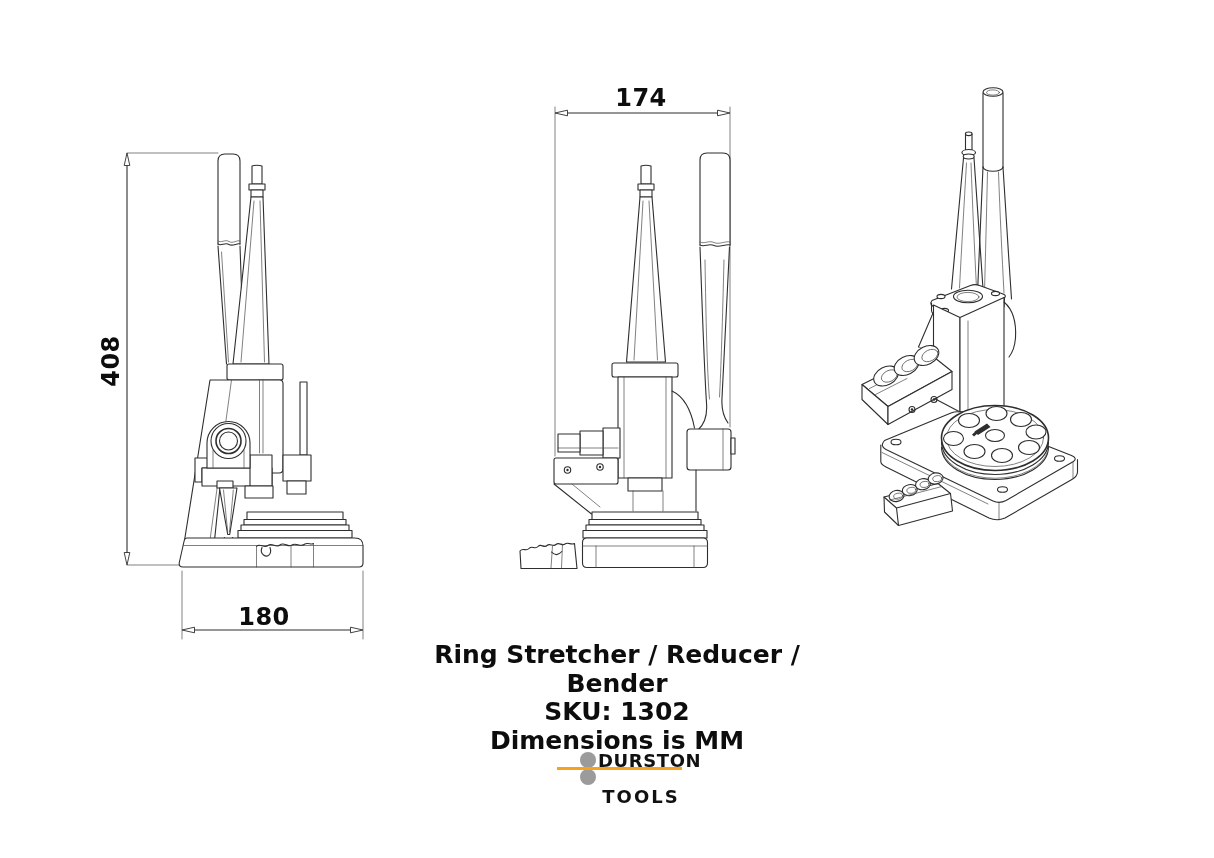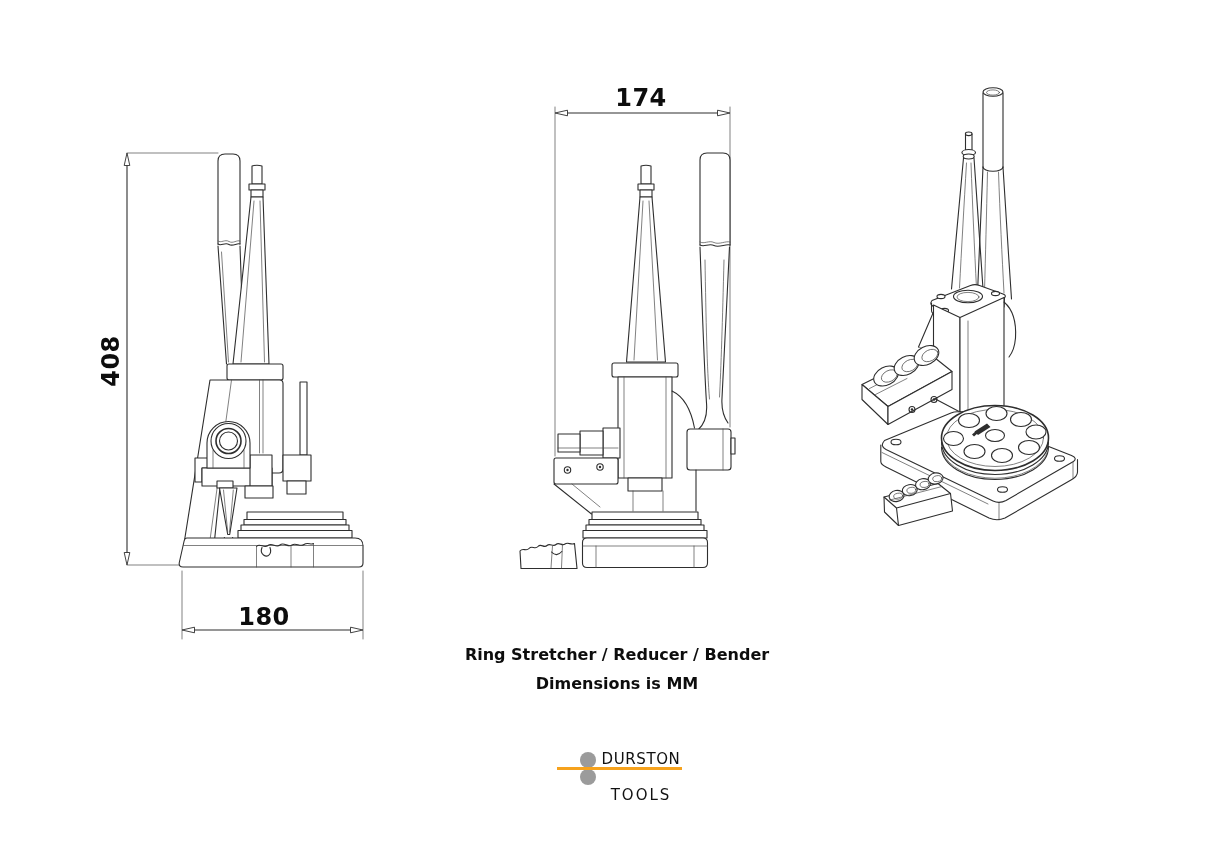--- a/index.html
+++ b/index.html
@@ -7,28 +7,28 @@
           font-family:"DejaVu Sans", sans-serif;}
   svg{position:absolute;left:0;top:0;}
   .ln{fill:none;stroke:#2e2e2e;stroke-width:1.1;stroke-linecap:round;stroke-linejoin:round;}
   .ln2{fill:none;stroke:#2e2e2e;stroke-width:1.6;stroke-linecap:round;stroke-linejoin:round;}
   .lt{fill:none;stroke:#4a4a4a;stroke-width:0.7;stroke-linecap:round;stroke-linejoin:round;}
   .ar{fill:#ffffff;stroke:#2e2e2e;stroke-width:0.9;stroke-linejoin:round;}
   .fd{fill:#2e2e2e;stroke:none;}
   .wf{fill:#ffffff;}
   .dim-text{font-family:"DejaVu Sans",sans-serif;font-weight:bold;font-size:24px;fill:#0d0d0d;letter-spacing:0.5px;}
   .title-block{position:absolute;left:380px;top:641px;width:474px;text-align:center;
-               color:#0d0d0d;font-weight:bold;font-size:16px;line-height:28.5px;letter-spacing:0px;}
+               color:#0d0d0d;font-weight:bold;font-size:25px;line-height:28.5px;letter-spacing:0px;}
   .logo{position:absolute;left:552px;top:748px;width:134px;height:46px;}
   .logo .roller{position:absolute;left:28px;width:16px;height:16px;border-radius:50%;background:#9B9B9B;}
   .logo .roller.top{top:3.5px;}
   .logo .roller.bottom{top:20.5px;}
   .logo .bar{position:absolute;left:5px;top:18.5px;width:125px;height:3px;background:#F6A21D;}
   .logo .brand{position:absolute;left:46px;width:86px;text-align:center;color:#111;
-               font-weight:normal;font-size:15px;letter-spacing:0.6px;}
+               font-weight:bold;font-size:18px;letter-spacing:0.6px;}
   .logo .brand.top{top:2px;}
   .logo .brand.bottom{top:38px;letter-spacing:2px;}
 </style>
 </head>
 <body>
 
 <div class="canvas">
 
 <svg width="1214" height="858" viewBox="0 0 1214 858">
 
@@ -315,20 +315,21 @@
         <ellipse class="lt" cx="938.5" cy="482.5" rx="4.5" ry="3"></ellipse>
       </g>
       <path class="ln" d="M884,497 L896.5,508 L950.5,493.5 M896.5,508 L898.5,525.5"></path>
       <path class="lt" d="M890,500 L942,486.5"></path>
     </g>
   </g>
 </svg>
 
   <div class="title-block">
     <div>Ring Stretcher / Reducer / Bender</div>
+    <div>SKU: 1302</div>
     <div>Dimensions is MM</div>
   </div>
 
   <div class="logo">
     <div class="roller top"></div>
     <div class="roller bottom"></div>
     <div class="bar"></div>
     <div class="brand top">DURSTON</div>
     <div class="brand bottom">TOOLS</div>
   </div>

